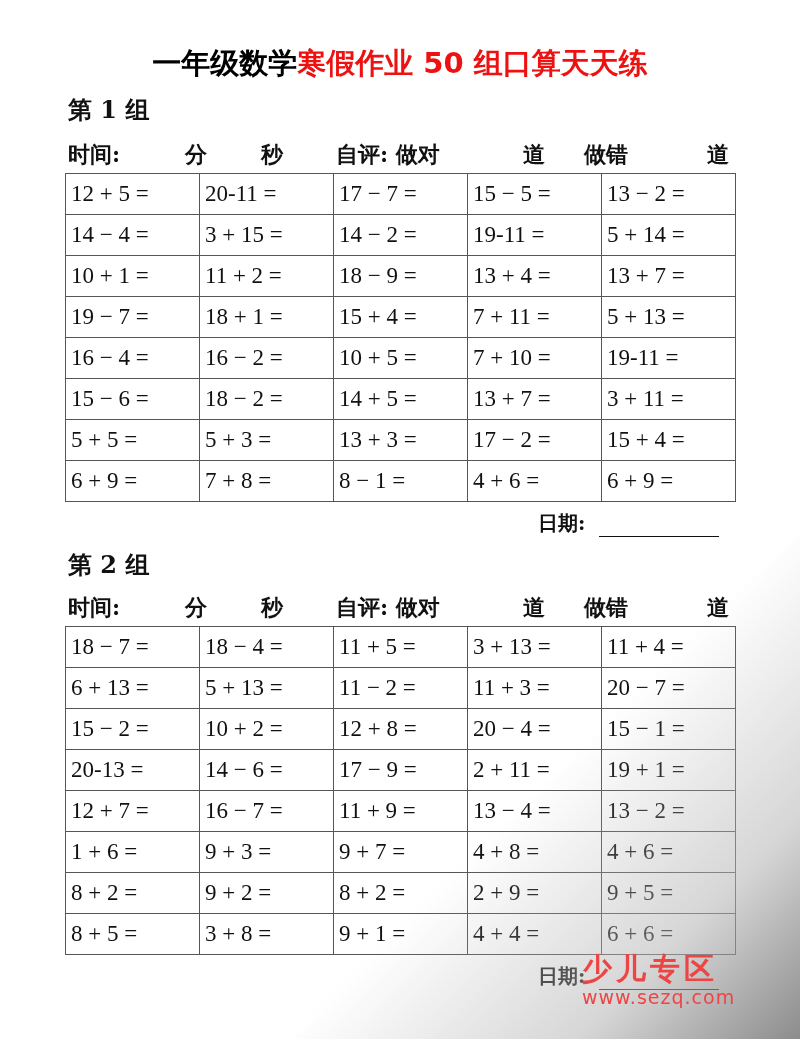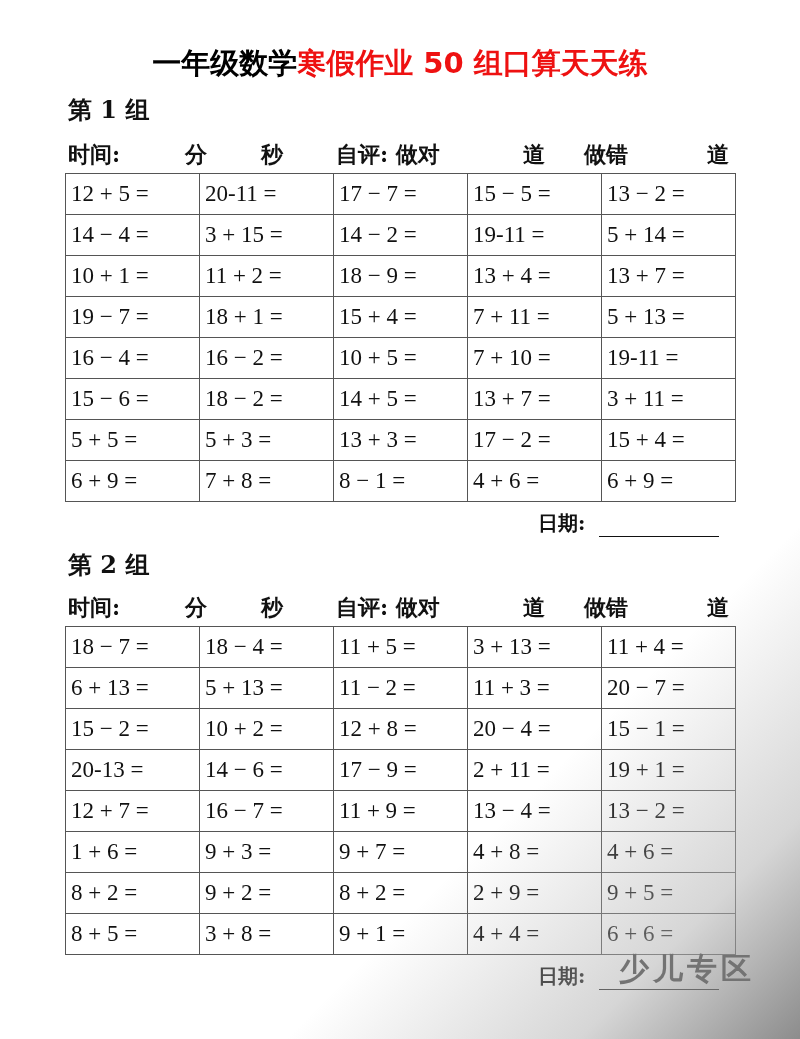--- a/index.html
+++ b/index.html
@@ -38,21 +38,21 @@
     border: 1px solid #555; height: 40px; padding: 0 0 0 5px;
     font-size: 23px; font-family: "Liberation Serif", serif; vertical-align: middle;
     white-space: nowrap; overflow: hidden;
   }
   .date-line {
     position: absolute; left: 538px; font-size: 20px; font-weight: bold;
     font-family: "DejaVu Serif", serif;
   }
   .date-line .blank { width: 120px; margin-left: 14px; height: 20px; border-bottom: 1.5px solid #111; }
   .watermark {
-    position: absolute; left: 582px; top: 952px; width: 210px; text-align: center; color: #737373;
+    position: absolute; left: 582px; top: 952px; width: 210px; text-align: left; color: #ef4444;
     font-family: "DejaVu Sans", sans-serif;
   }
   .watermark .wm-cn { font-size: 30px; font-weight: bold; letter-spacing: 4px; line-height: 34px; }
   .watermark .wm-url { font-size: 19px; line-height: 22px; letter-spacing: 1px; }
 </style>
 </head>
 <body>
 
 <div class="title">
   <span class="black">一年级数学</span><span class="red">寒假作业 50 组口算天天练</span>
@@ -227,13 +227,14 @@
     </tbody>
 </table>
 <div class="date-line" style="top:963px;">
   <span>日期:</span><span class="blank"></span>
 </div>
 
 <div class="shade"></div>
 
 <div class="watermark">
   <div class="wm-cn">少儿专区</div>
+  <div class="wm-url">www.sezq.com</div>
 </div>
 
 </body></html>

